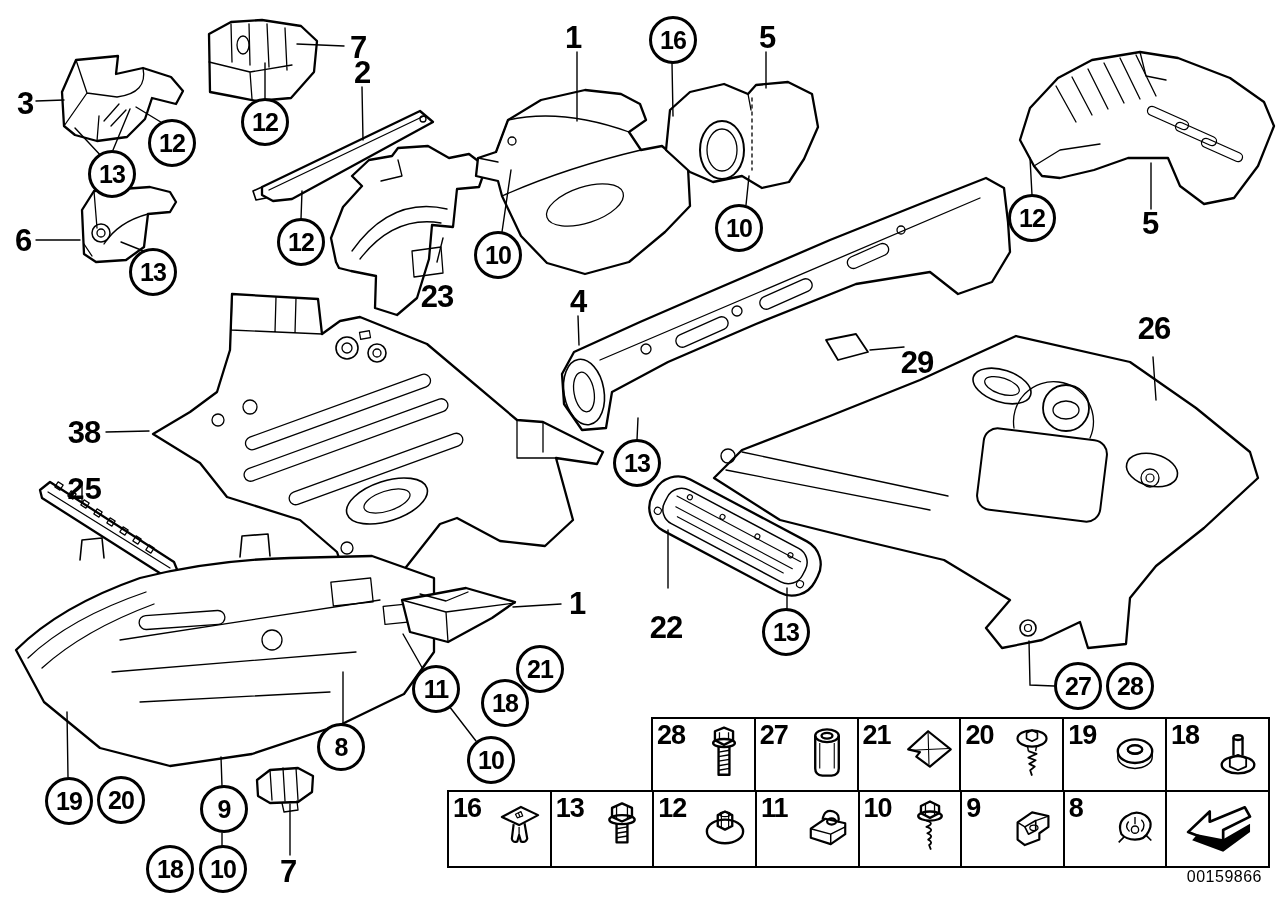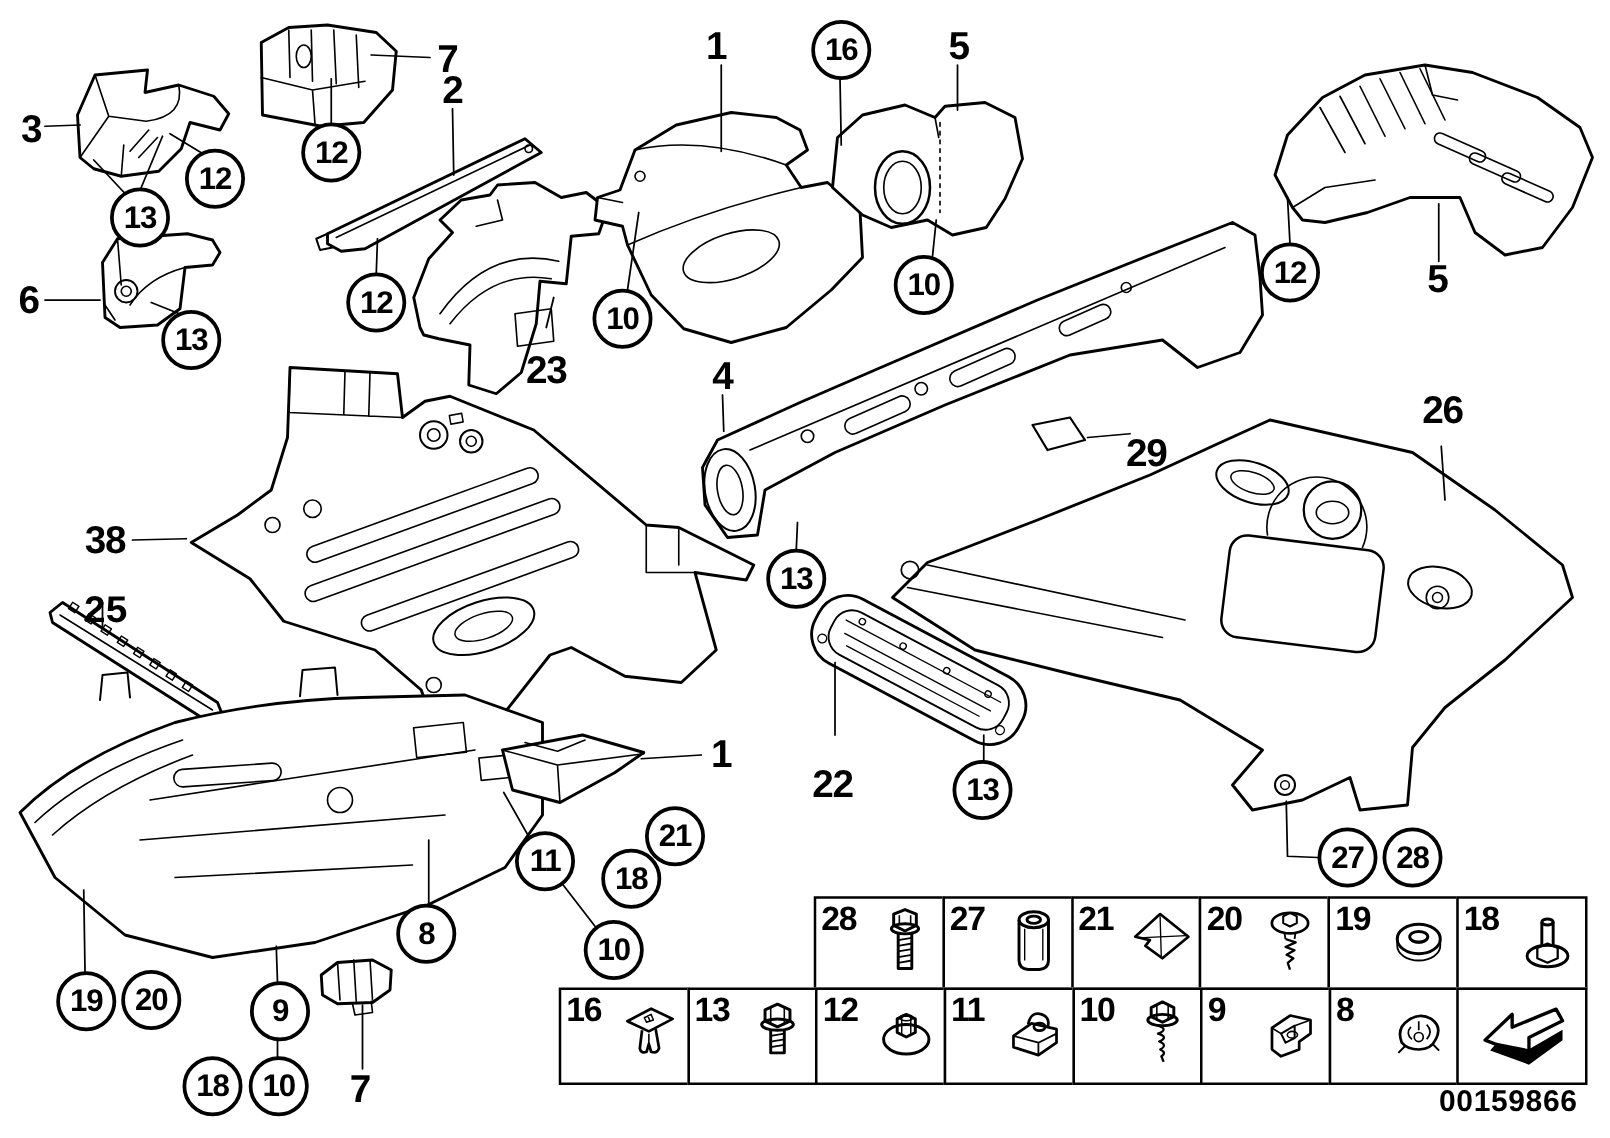--- a/index.html
+++ b/index.html
@@ -31,21 +31,21 @@
   }
   .legend-cell + .legend-cell{margin-left:-2px;}
   .legend-cell .num{
     position:absolute; left:4px; top:1px; font-weight:700; font-size:27px;
     letter-spacing:-1px;
   }
   .legend-cell svg{position:absolute; right:1px; top:5px;}
   .legend-cell.arrow-cell svg{right:auto; left:50%; top:50%; transform:translate(-50%,-50%);}
   .doc-number{
     position:absolute; left:1140px; top:868px; width:122px; text-align:right;
-    font-size:24px; font-weight:700; letter-spacing:0.5px;
+    font-size:16px; font-weight:400; letter-spacing:0.5px;
   }
 </style>
 </head>
 <body>
 
 <div class="stage">
 
   <svg class="drawing" width="1288" height="910" viewBox="0 0 1288 910">
     <defs>
       <symbol id="icon-bolt-long" viewBox="0 0 64 64">

